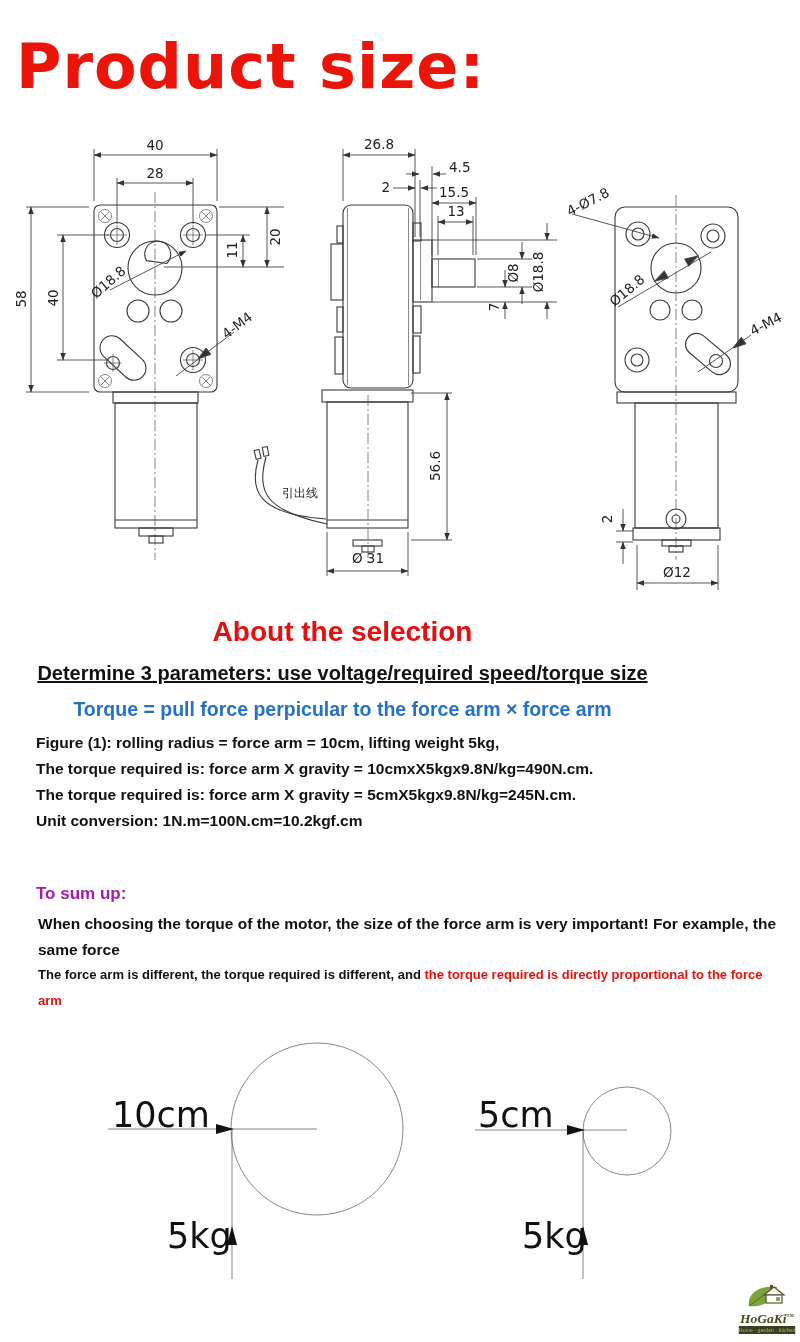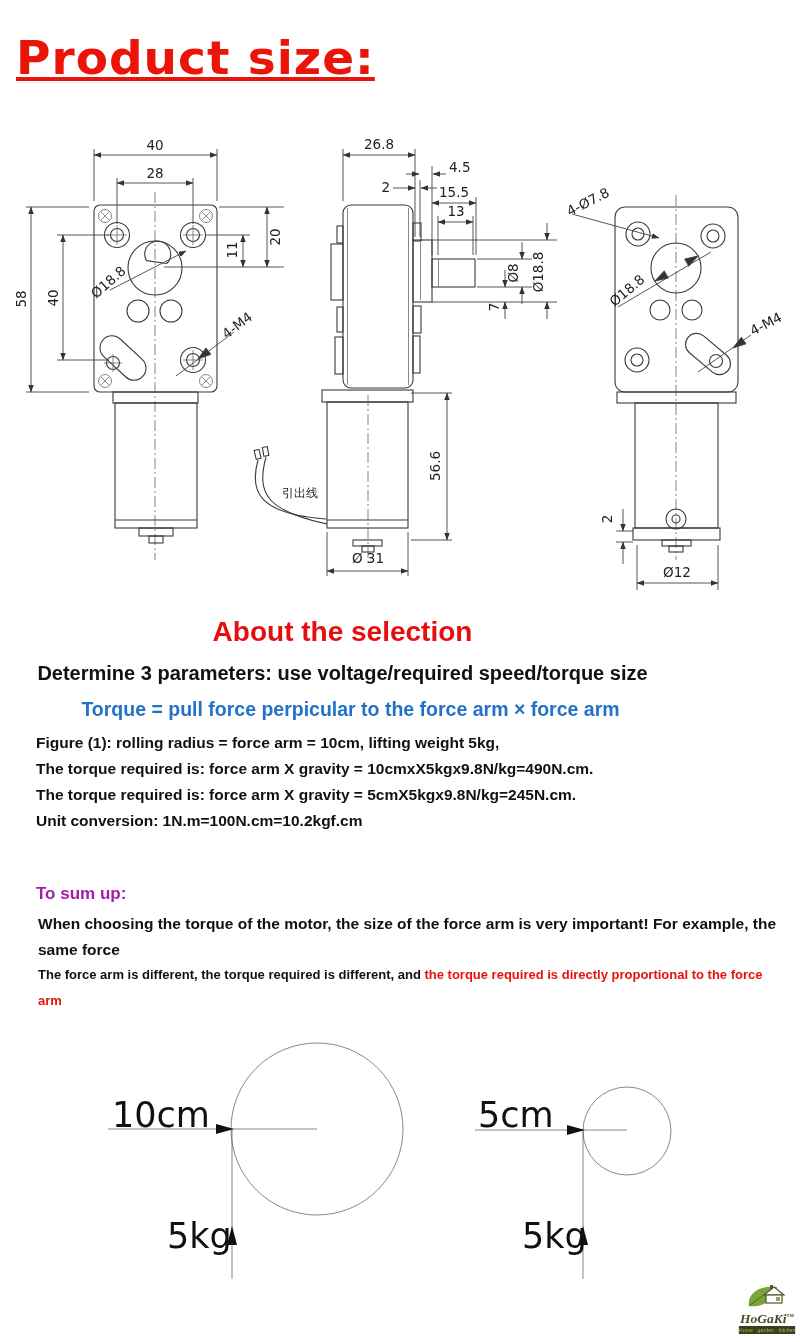--- a/index.html
+++ b/index.html
@@ -1,34 +1,34 @@
 <!DOCTYPE html>
 <html><head>
 <meta charset="utf-8">
 <style>
   html,body{margin:0;padding:0;}
   body{width:800px;height:1342px;position:relative;background:#ffffff;overflow:hidden;
        font-family:"Liberation Sans",sans-serif;}
   .abs{position:absolute;}
-  #title{left:16px;top:30px;font-size:47px;font-weight:800;letter-spacing:1px;color:#ea1508;
-         font-family:"DejaVu Sans",sans-serif;text-decoration:underline;}
+  #title{left:16px;top:30px;font-size:62px;font-weight:800;letter-spacing:1px;color:#ea1508;
+         font-family:"DejaVu Sans",sans-serif;}
   #drawing-svg{left:0;top:130px;}
   #bottom-svg{left:0;top:1030px;}
   svg{display:block;}
   svg text{font-family:"DejaVu Sans",sans-serif;font-size:13.5px;fill:#222;}
   svg text.big{font-size:35px;fill:#111;}
   svg text.cn{font-size:12px;}
   .ln{stroke:#3a3a3a;stroke-width:1.1;fill:none;}
   .thin{stroke:#555;stroke-width:0.7;fill:none;}
   .dim{stroke:#444;stroke-width:0.9;fill:none;}
   .cl{stroke:#666;stroke-width:0.8;fill:none;stroke-dasharray:11 3 2 3;}
   .sel{width:685px;text-align:center;}
   #sel-heading{top:616px;font-size:28px;font-weight:800;color:#e60e0e;}
-  #sel-sub{top:662px;font-size:20px;font-weight:800;color:#111;}
-  #sel-formula{top:698px;font-size:19.5px;font-weight:800;color:#2471c8;padding-left:8px;}
+  #sel-sub{top:662px;font-size:20px;font-weight:800;color:#111;text-decoration:underline;}
+  #sel-formula{top:698px;font-size:19.5px;font-weight:800;color:#2471c8;}
   #sel-body{left:36px;top:730px;width:750px;font-size:15.5px;font-weight:700;color:#111;
             line-height:26px;text-align:left;}
   #sumup-label{left:36px;top:884px;font-size:17px;font-weight:800;color:#a21caf;}
   #sumup-p1{left:38px;top:911px;width:742px;font-size:15.5px;font-weight:700;color:#111;line-height:26px;}
   #sumup-p2{left:38px;top:962px;width:748px;font-size:13px;font-weight:700;color:#111;line-height:26px;}
   #sumup-p2 .red{color:#e8120c;}
   #logo{right:1px;top:1283px;width:64px;text-align:center;}
   #logo-name{font-family:"Liberation Serif",serif;font-style:italic;font-weight:700;
              font-size:13.5px;color:#4a4a22;line-height:13px;}
   #logo-name sup{font-size:5px;}

